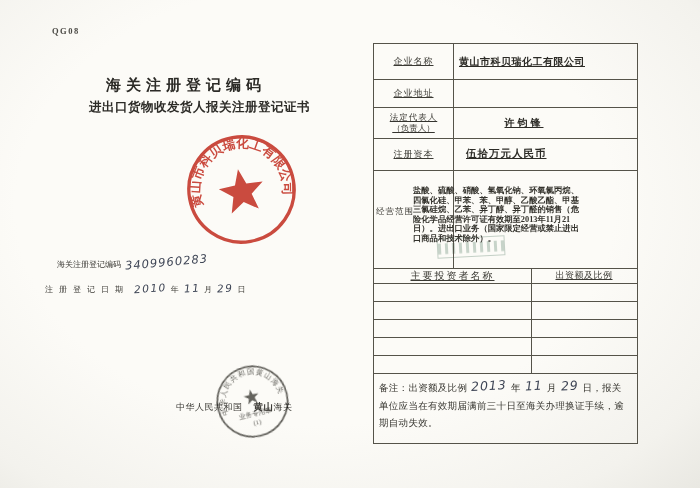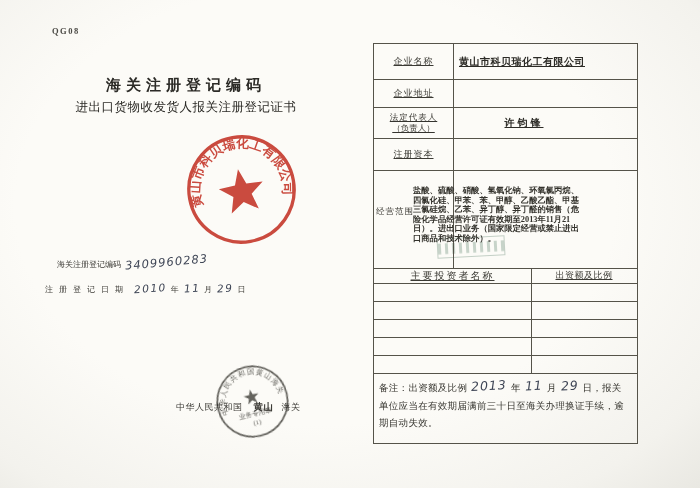--- a/index.html
+++ b/index.html
@@ -18,21 +18,21 @@
     position:absolute;left:52px;top:26px;
     font-size:8.5px;font-weight:bold;letter-spacing:1.5px;color:#4a4944;
   }
   .title{
     position:absolute;left:72px;top:76px;width:228px;
     text-align:center;font-size:15px;font-weight:bold;letter-spacing:5px;
     color:#2c2b27;white-space:nowrap;
   }
   .subtitle{
     position:absolute;left:62px;top:99px;width:248px;
-    text-align:center;font-size:12.5px;font-weight:normal;letter-spacing:0.5px;
+    text-align:right;font-size:12.5px;font-weight:bold;letter-spacing:0.5px;
     color:#2c2b27;white-space:nowrap;
   }
   .company-seal{
     position:absolute;left:183px;top:131px;width:117px;height:117px;
     transform:rotate(-10deg);opacity:0.9;mix-blend-mode:multiply;
   }
   .reg-line{position:absolute;font-size:8px;color:#3e3d38;white-space:nowrap;}
   .reg-code-line{left:57px;top:256px;}
   .reg-date-line{left:45px;top:282px;}
   .reg-date-line .lbl{letter-spacing:6px;}
@@ -42,21 +42,21 @@
   }
   .hw-code{font-size:11.5px;letter-spacing:1px;transform:rotate(-5deg) translateY(-1px);margin-left:4px;}
   .hw-sm{font-size:10.5px;letter-spacing:1.5px;transform:rotate(-4deg);}
   .reg-date-line .unit{margin-left:4px;}
   .reg-date-line .hw-sm{margin-left:5px;}
   .issuer-line{
     position:absolute;left:176px;top:401px;font-size:9px;color:#3c3b36;
     letter-spacing:0.5px;white-space:nowrap;
   }
   .issuer-line .place{margin-left:11px;font-weight:bold;font-size:9.5px;}
-  .issuer-line .suffix{margin-left:8px;}
+  .issuer-line .suffix{}
   .customs-stamp{
     position:absolute;left:213px;top:362px;width:79px;height:79px;
     transform:rotate(-13deg);opacity:0.82;filter:blur(0.3px);
     mix-blend-mode:multiply;
   }
   
   .faint-stamp{
     position:absolute;left:437px;top:237px;width:66px;height:18px;
     transform:rotate(-3deg);opacity:0.4;filter:blur(0.7px);
     border:1px solid #6f8f7c;
@@ -161,20 +161,21 @@
 
     <div class="cell" style="left:0;top:63px;width:79px;height:31px">
       <span class="cell-label" style="font-size:8.5px;line-height:11px">
         <span>法定代表人</span>
         <span class="l2">（负责人）</span>
       </span>
     </div>
     <div class="cell cell-label" style="left:0;top:94px;width:79px;height:32px">注册资本</div>
 
     <div class="cell cell-value" style="left:79px;top:63px;width:142px;height:31px;font-size:10px;letter-spacing:3px">许钧锋</div>
+    <div class="cell cell-value v-left" style="left:92px;top:94px;right:4px;height:32px;font-size:10.5px;letter-spacing:1px">伍拾万元人民币</div>
 
     <div class="scope-label">经营范围</div>
     <div class="scope-text">盐酸、硫酸、硝酸、氢氧化钠、环氧氯丙烷、四氯化硅、甲苯、苯、甲醇、乙酸乙酯、甲基三氯硅烷、乙苯、异丁醇、异丁醛的销售（危险化学品经营许可证有效期至2013年11月21日）。进出口业务（国家限定经营或禁止进出口商品和技术除外）。</div>
 
     <div class="cell cell-label" style="left:0;top:224px;width:157px;height:15px;font-size:10px;letter-spacing:2px">主要投资者名称</div>
     <div class="cell cell-label" style="left:157px;top:224px;width:106px;height:15px;font-size:9px;letter-spacing:0.5px">出资额及比例</div>
 
     <div class="remark">
       <span>备注：</span><span>出资额及比例</span><span class="hw hw-rm">2013</span><span>年</span><span class="hw hw-rm">11</span><span>月</span><span class="hw hw-rm">29</span><span>日，报关单位应当在有效期届满前三十日至海关办理换证手续，逾期自动失效。</span>
     </div>

